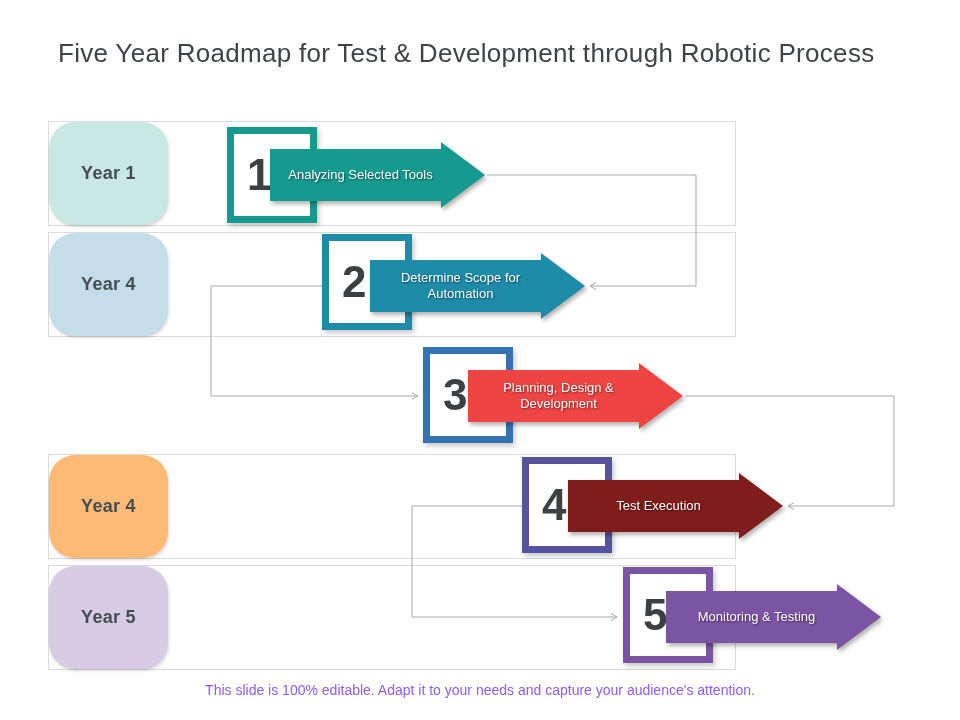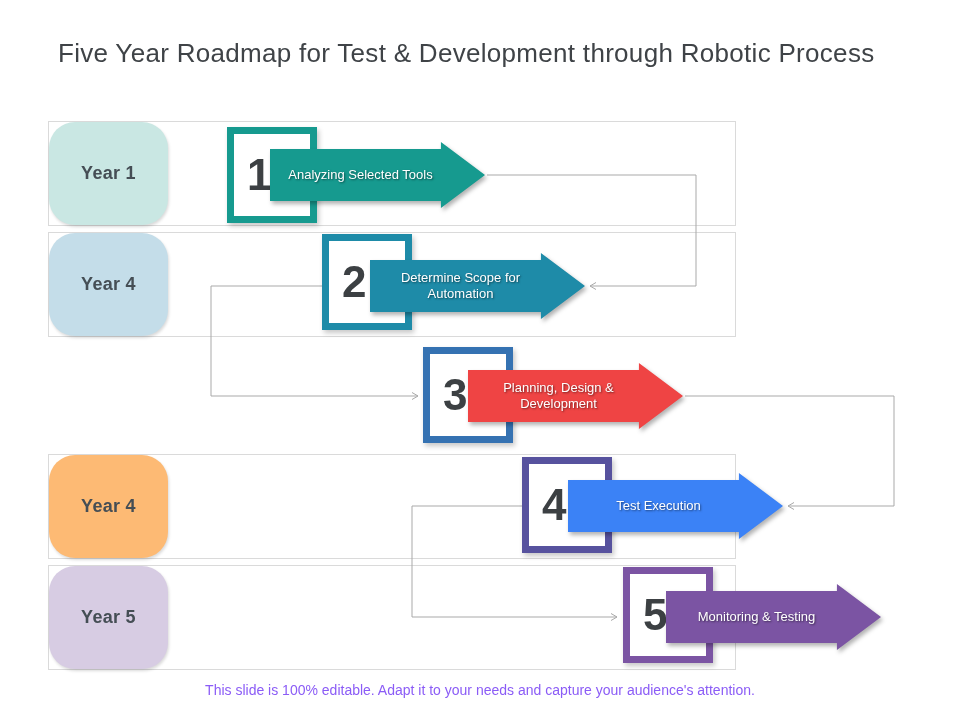--- a/index.html
+++ b/index.html
@@ -127,21 +127,21 @@
     <div class="arrow-shape" style="background-color: rgb(30, 139, 168);">
       <span class="arrow-label">Determine Scope for Automation</span>
     </div>
   </div>
   <div class="arrow ar2">
     <div class="arrow-shape" style="background-color: #ef4444;">
       <span class="arrow-label">Planning, Design &amp; Development</span>
     </div>
   </div>
   <div class="arrow ar3">
-    <div class="arrow-shape" style="background-color: #3b82f6;">
+    <div class="arrow-shape" style="background-color: #7f1d1d;">
       <span class="arrow-label">Test Execution</span>
     </div>
   </div>
   <div class="arrow ar4">
     <div class="arrow-shape" style="background-color: rgb(123, 84, 163);">
       <span class="arrow-label">Monitoring &amp; Testing</span>
     </div>
   </div>
 
   <p class="footer">This slide is 100% editable. Adapt it to your needs and capture your audience's attention.</p>

